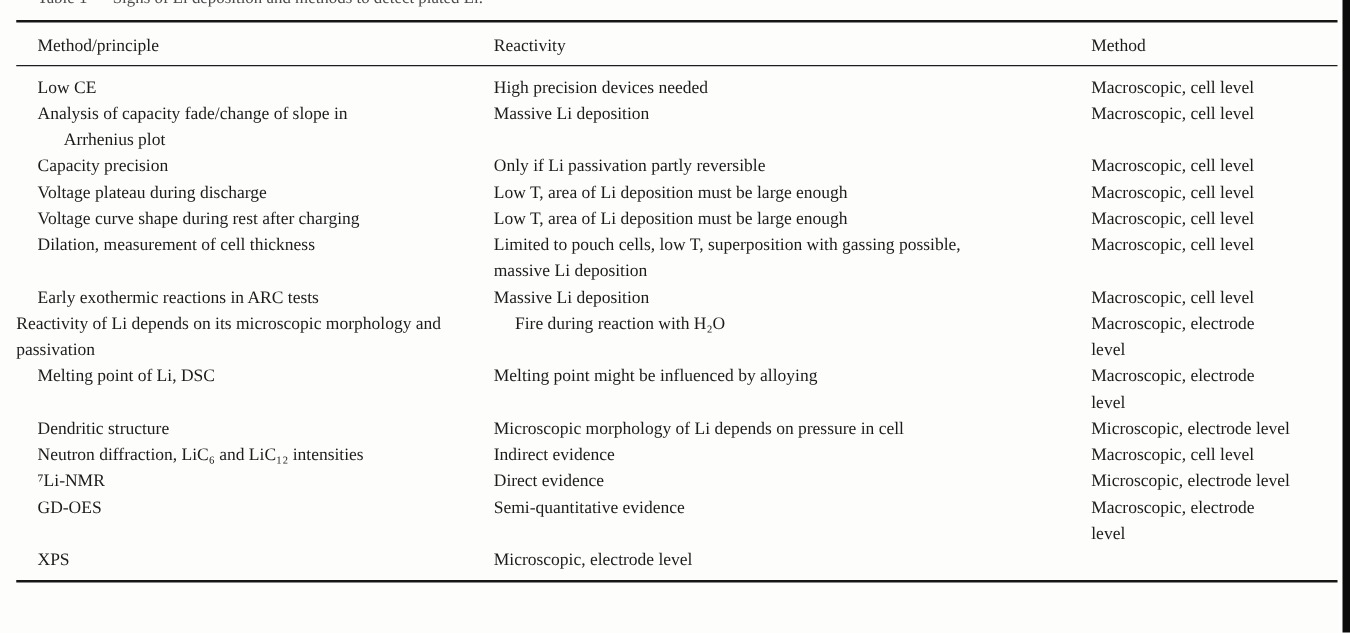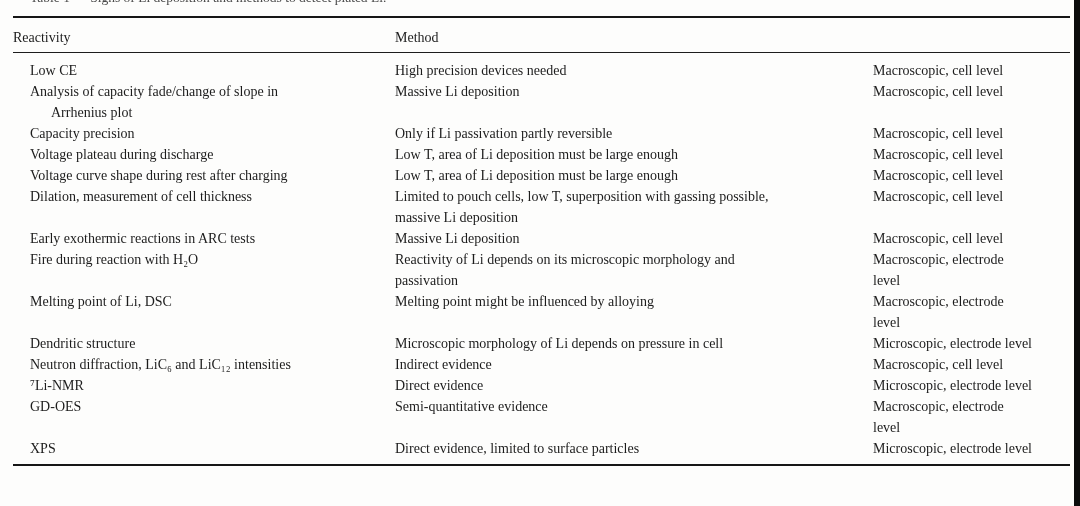--- a/index.html
+++ b/index.html
@@ -56,20 +56,21 @@
 
 <div class="page">
 
   <div class="caption-clip">
     <span>Table 1 — Signs of Li deposition and methods to detect plated Li.</span>
   </div>
 
   <div class="ptable">
 
     <div class="thead">
+      <div class="cell c-method">Method/principle</div>
       <div class="cell c-limitation">Reactivity</div>
       <div class="cell c-scale">Method</div>
     </div>
 
     <div class="tbody">
 
       <div class="trow">
         <div class="cell c-method">Low CE</div>
         <div class="cell c-limitation">High precision devices needed</div>
         <div class="cell c-scale">Macroscopic, cell level</div>
@@ -107,23 +108,23 @@
         <div class="cell c-scale">Macroscopic, cell level</div>
       </div>
 
       <div class="trow">
         <div class="cell c-method">Early exothermic reactions in ARC tests</div>
         <div class="cell c-limitation">Massive Li deposition</div>
         <div class="cell c-scale">Macroscopic, cell level</div>
       </div>
 
       <div class="trow">
-        <div class="cell c-method">Fire during reaction with H₂O</div>
         <div class="cell c-limitation">Reactivity of Li depends on its microscopic morphology and
 passivation</div>
+        <div class="cell c-method">Fire during reaction with H₂O</div>
         <div class="cell c-scale">Macroscopic, electrode
 level</div>
       </div>
 
       <div class="trow">
         <div class="cell c-method">Melting point of Li, DSC</div>
         <div class="cell c-limitation">Melting point might be influenced by alloying</div>
         <div class="cell c-scale">Macroscopic, electrode
 level</div>
       </div>
@@ -148,21 +149,20 @@
 
       <div class="trow">
         <div class="cell c-method">GD-OES</div>
         <div class="cell c-limitation">Semi-quantitative evidence</div>
         <div class="cell c-scale">Macroscopic, electrode
 level</div>
       </div>
 
       <div class="trow">
         <div class="cell c-method">XPS</div>
-        <div class="cell c-limitation">Direct evidence, limited to surface particles</div>
         <div class="cell c-scale">Microscopic, electrode level</div>
       </div>
 
     </div>
   </div>
 
   <div class="right-edge"></div>
 </div>
 
 </body></html>

